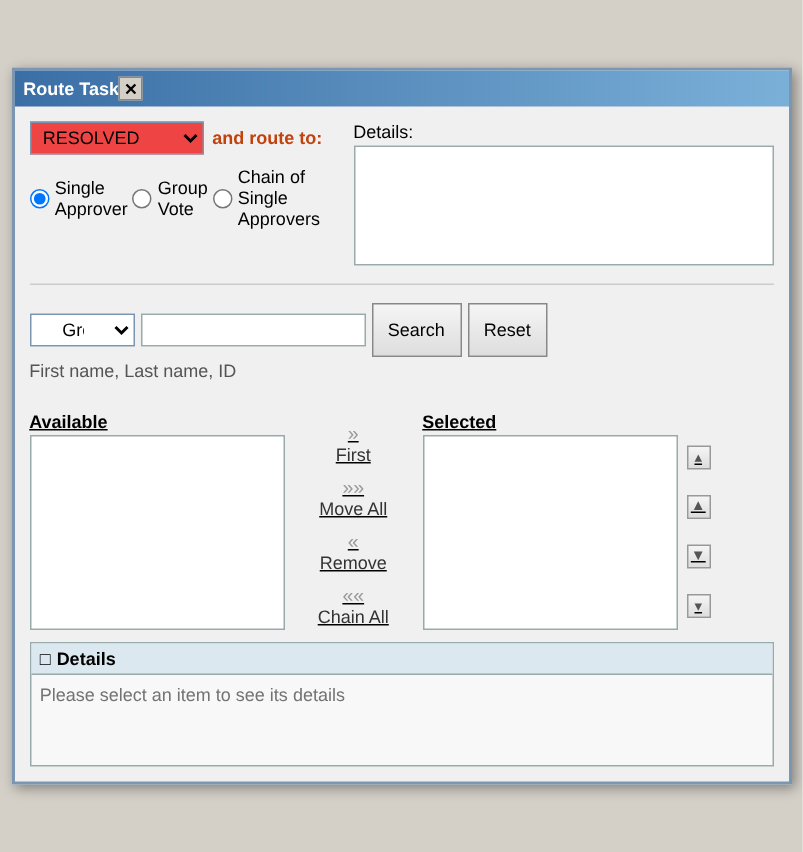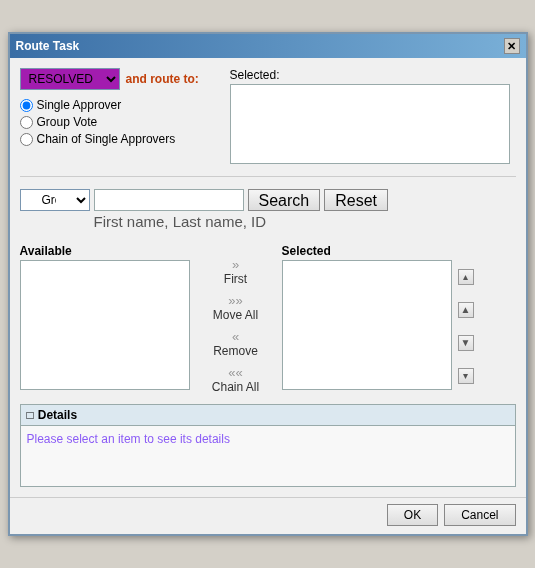--- a/index.html
+++ b/index.html
@@ -12,25 +12,23 @@
       box-shadow: 2px 2px 8px rgba(0,0,0,0.4);
       display: flex;
       flex-direction: column;
     }
 
     .title-bar {
       background: linear-gradient(to right, #3a6ea5, #7ab0d8);
       color: white;
       padding: 4px 6px;
       display: flex;
-      justify-content: space-between;
-      align-items: center;
-      font-weight: bold;
-      font-size: 12px;
-      gap: 16px;
+      align-items: center;
+      font-weight: bold;
+      font-size: 12px;
     }
 
     .title-bar-close {
       width: 16px;
       height: 16px;
       background: #d4d0c8;
       border: 1px solid #888;
       display: flex;
       align-items: center;
       justify-content: center;
@@ -62,36 +60,36 @@
       min-width: 200px;
     }
 
     .route-row {
       display: flex;
       align-items: center;
       gap: 6px;
     }
 
     select.route-select {
-      background: #a21caf;
+      background: #ef4444;
       border: 1px solid #7a96b0;
       padding: 2px 4px;
       font-size: 12px;
-      width: 100px;
+      width: 116px;
       appearance: auto;
     }
 
     .route-label {
       color: #c2410c;
       font-weight: bold;
     }
 
     .radio-group {
       display: flex;
-      flex-direction: column;
+      flex-direction: row;
       gap: 3px;
       margin-top: 4px;
     }
 
     .radio-item {
       display: flex;
       align-items: center;
       gap: 4px;
     }
 
@@ -142,37 +140,37 @@
       padding: 2px 4px;
       font-size: 12px;
       width: 150px;
       height: 22px;
     }
 
     button.search-btn, button.reset-btn {
       background: linear-gradient(to bottom, #f5f5f5, #ddd);
       border: 1px solid #888;
       padding: 2px 10px;
-      font-size: 16px;
-      cursor: pointer;
-      height: 22px;
+      font-size: 12px;
+      cursor: pointer;
+      height: 36px;
     }
 
     .search-hint {
       color: #555;
-      font-size: 15px;
-      margin-left: 74px;
+      font-size: 12px;
       margin-top: 2px;
     }
 
     
     .lists-area {
       display: flex;
-      align-items: center;
+      align-items: flex-end;
       gap: 6px;
+      text-decoration: underline;
     }
 
     .list-section {
       display: flex;
       flex-direction: column;
       gap: 2px;
     }
 
     .list-label {
       font-weight: bold;
@@ -249,21 +247,21 @@
       padding: 3px 6px;
       display: flex;
       align-items: center;
       gap: 4px;
       font-weight: bold;
       font-size: 12px;
     }
 
     .details-body {
       padding: 6px;
-      color: #8b5cf6;
+      color: #737373;
       font-size: 12px;
       min-height: 60px;
     }
 
     
     .bottom-row {
       display: flex;
       justify-content: flex-end;
       gap: 6px;
       padding: 6px 10px 8px 10px;
@@ -317,21 +315,21 @@
             <span>Group Vote</span>
           </label>
           <label class="radio-item">
             <input type="radio" name="approver" style="">
             <span>Chain of Single Approvers</span>
           </label>
         </div>
       </div>
 
       <div class="comments-section">
-        <span class="comments-label">Selected:</span>
+        <span class="comments-label">Details:</span>
         <textarea class="comments-area" style=""></textarea>
       </div>
     </div>
 
     <hr class="divider">
 
     <div>
       <div class="search-row">
         <select class="search-type">
           <option>Groups</option>
@@ -389,17 +387,13 @@
         <span>□</span>
         <span>Details</span>
       </div>
       <div class="details-body">
         <span>Please select an item to see its details</span>
       </div>
     </div>
 
   </div>
 
-  <div class="bottom-row">
-    <button class="ok-btn">OK</button>
-    <button class="cancel-btn">Cancel</button>
-  </div>
 </div>
 
 </body></html>

